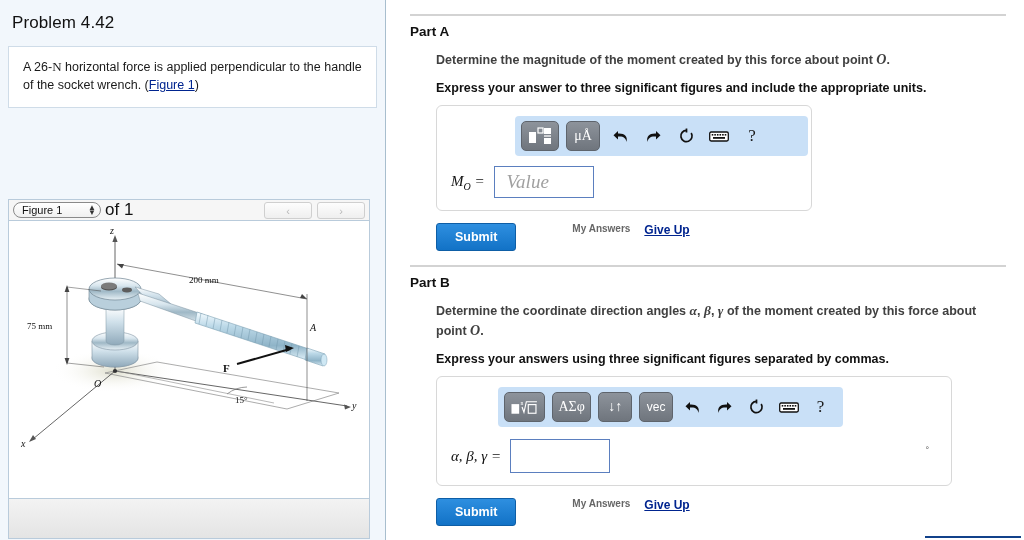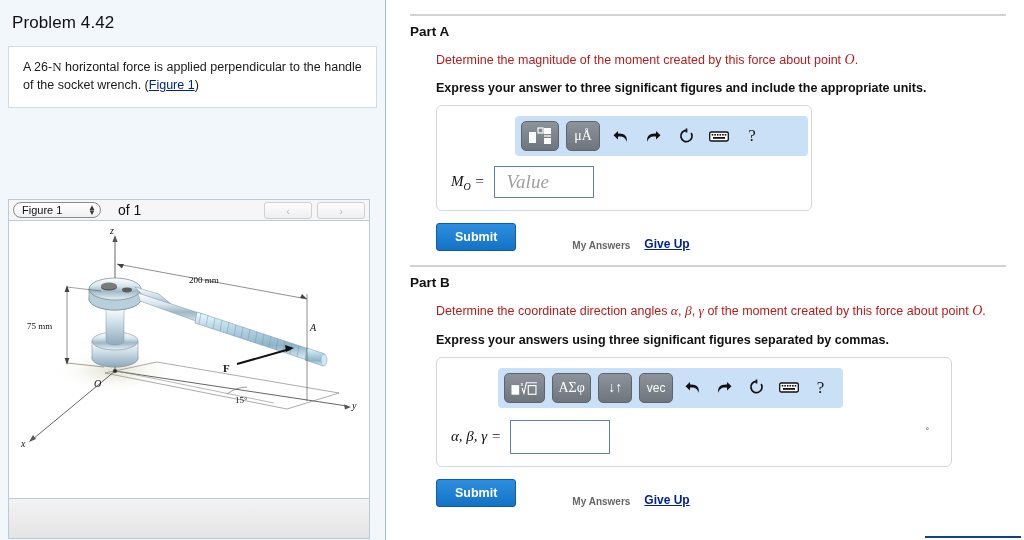--- a/index.html
+++ b/index.html
@@ -44,21 +44,21 @@
   .fig-select {
     height:16px; min-width:88px;
     border:1px solid #8a8a8a; border-radius:8px;
     background:linear-gradient(#ffffff,#f0f0f0);
     font-size:11px; color:#111;
     display:flex; align-items:center; padding:0 4px 0 8px;
     position:relative;
   }
   .fig-select .lbl { flex:1; }
   .spin { display:flex; flex-direction:column; line-height:5px; font-size:8px; color:#333; margin-left:2px; }
-  .fig-of { font-size:14px; color:#111; margin-left:17px; }
+  .fig-of { font-size:17px; color:#111; margin-left:4px; }
   .fig-nav { position:absolute; right:4px; top:2px; display:flex; gap:5px; }
   .fig-nav button {
     width:48px; height:17px;
     border:1px solid #cfcfcf; border-radius:3px;
     background:linear-gradient(#fdfdfd,#efefef);
     color:#b9b9b9; font-size:11px; line-height:14px; padding:0; cursor:pointer;
   }
   #figure-canvas {
     height:278px; background:#ffffff;
     border:1px solid #b9cbdb; border-top:none;
@@ -70,21 +70,21 @@
     border:1px solid #b9cbdb; border-top:none;
   }
 
   
   #right-panel {
     position:absolute; left:386px; top:0; width:638px; height:540px;
     background:#fff; padding:0 18px 0 24px;
   }
   hr.sect { border:none; border-top:2px solid #d3d3d3; margin:14px 0 0 0; }
   .part-head { font-size:13.5px; font-weight:bold; color:#111; margin:8px 0 0 0; }
-  .q-text { font-size:12.5px; color:#b91c1c; margin:11px 0 0 26px; line-height:1.45; }
+  .q-text { font-size:12.5px; color:#404040; margin:11px 0 0 26px; line-height:1.45;font-weight:bold; }
   .q-bold { font-size:12.5px; font-weight:bold; color:#111; margin:11px 0 0 26px; }
   .it { font-family:"Liberation Serif", serif; font-style:italic; font-size:14px; }
   .gk { font-family:"Liberation Serif", serif; font-style:italic; font-size:13.5px; }
 
   
   .answer-box {
     margin:10px 0 0 26px;
     border:1px solid #d8d8d8; border-radius:6px;
     background:#fff;
     position:relative;
@@ -118,21 +118,21 @@
     border:1px solid #5b7fbf; background:#fff; height:32px;
     font-family:"Liberation Serif", serif; font-style:italic;
     font-size:19px; color:#a0a0a0; display:flex; align-items:center;
     padding:0 12px;
   }
   .fld-value { width:100px; }
   .fld-units { width:100px; margin-left:5px; }
   .fld-b { width:100px; height:34px; }
   .deg-mark { position:absolute; right:22px; bottom:30px; font-size:9px; color:#555; }
 
-  .submit-row { display:flex; align-items:flex-end; margin:12px 0 0 26px; }
+  .submit-row { display:flex; align-items:flex-start; margin:12px 0 0 26px; }
   .submit-btn {
     background:linear-gradient(#2e8fe0,#1272c6);
     border:1px solid #0e5ea6; border-radius:3px;
     color:#fff; font-weight:bold; font-size:12.5px;
     padding:6px 18px; cursor:pointer; font-family:"Liberation Sans", sans-serif;
   }
   .my-answers { font-size:10px; font-weight:bold; color:#666; margin-left:56px; }
   .give-up { font-size:12px; font-weight:bold; color:#00248f;
              text-decoration:underline; margin-left:14px; cursor:pointer; }
 

